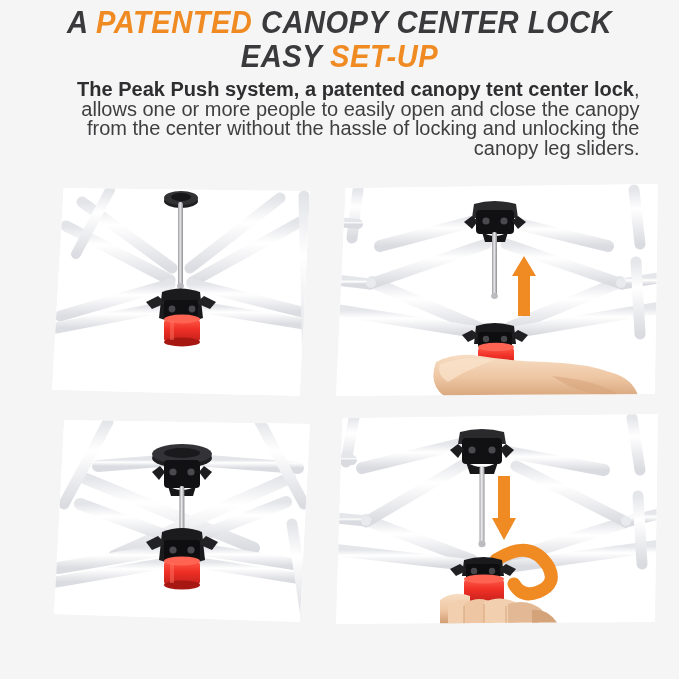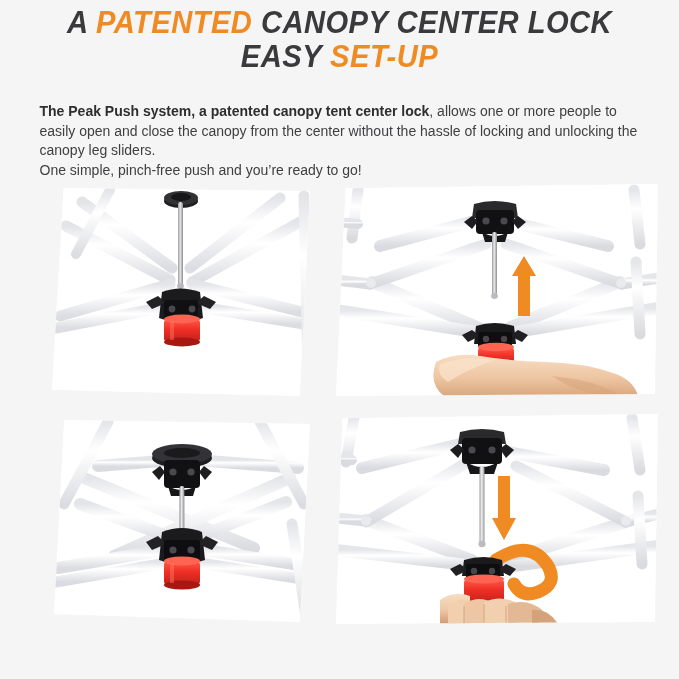--- a/index.html
+++ b/index.html
@@ -28,26 +28,26 @@
     line-height: 34px;
     letter-spacing: 0.5px;
     color: #3a3a3c;
     margin: 0;
     padding: 0 14px;
     transform: scaleX(0.94);
   }
   .headline .hl-accent { color: #ef8b22; }
 
   .body-copy {
-    margin: 28px auto 0 auto;
+    margin: 6px auto 0 auto;
     width: 600px;
-    font-size: 14px;
+    font-size: 20px;
     line-height: 19.5px;
     color: #3f3f41;
-    text-align: left;
+    text-align: right;
   }
   .body-copy .lead { font-weight: bold; color: #2e2e30; }
 
   
   .panel-grid {
     position: absolute;
     top: 182px;
     left: 0;
     width: 679px;
     height: 462px;
@@ -85,21 +85,20 @@
 <div class="header" data-name="header-section">
 
   <div class="headline" data-name="page-title">
     <span data-name="headline-line-1"><span data-name="headline-text-a">A </span><span class="hl-accent" data-name="headline-accent-patented">PATENTED</span><span data-name="headline-text-b"> CANOPY CENTER LOCK</span></span>
     <br>
     <span data-name="headline-line-2"><span data-name="headline-text-c">EASY </span><span class="hl-accent" data-name="headline-accent-setup">SET-UP</span></span>
   </div>
 
   <p class="body-copy" data-name="description-paragraph">
     <span class="lead" data-name="description-lead">The Peak Push system, a patented canopy tent center lock</span><span data-name="description-rest">, allows one or more people to easily open and close the canopy from the center without the hassle of locking and unlocking the canopy leg sliders.</span><br>
-    <span data-name="description-closing-line">One simple, pinch-free push and you’re ready to go!</span>
   </p>
 </div>
 
 <div class="panel-grid" data-name="product-image-grid">
 
   <div class="panel p-tl" data-name="panel-closed-top">
     <span class="vh" data-name="panel-caption">Canopy frame closed — center lock hub lowered with red push puck at bottom of slider rod</span>
     <svg viewBox="0 0 258 208" preserveAspectRatio="none" data-name="canopy-frame-closed-illustration">
       <defs>
         <linearGradient id="tubeA" x1="0" y1="0" x2="0" y2="1">

